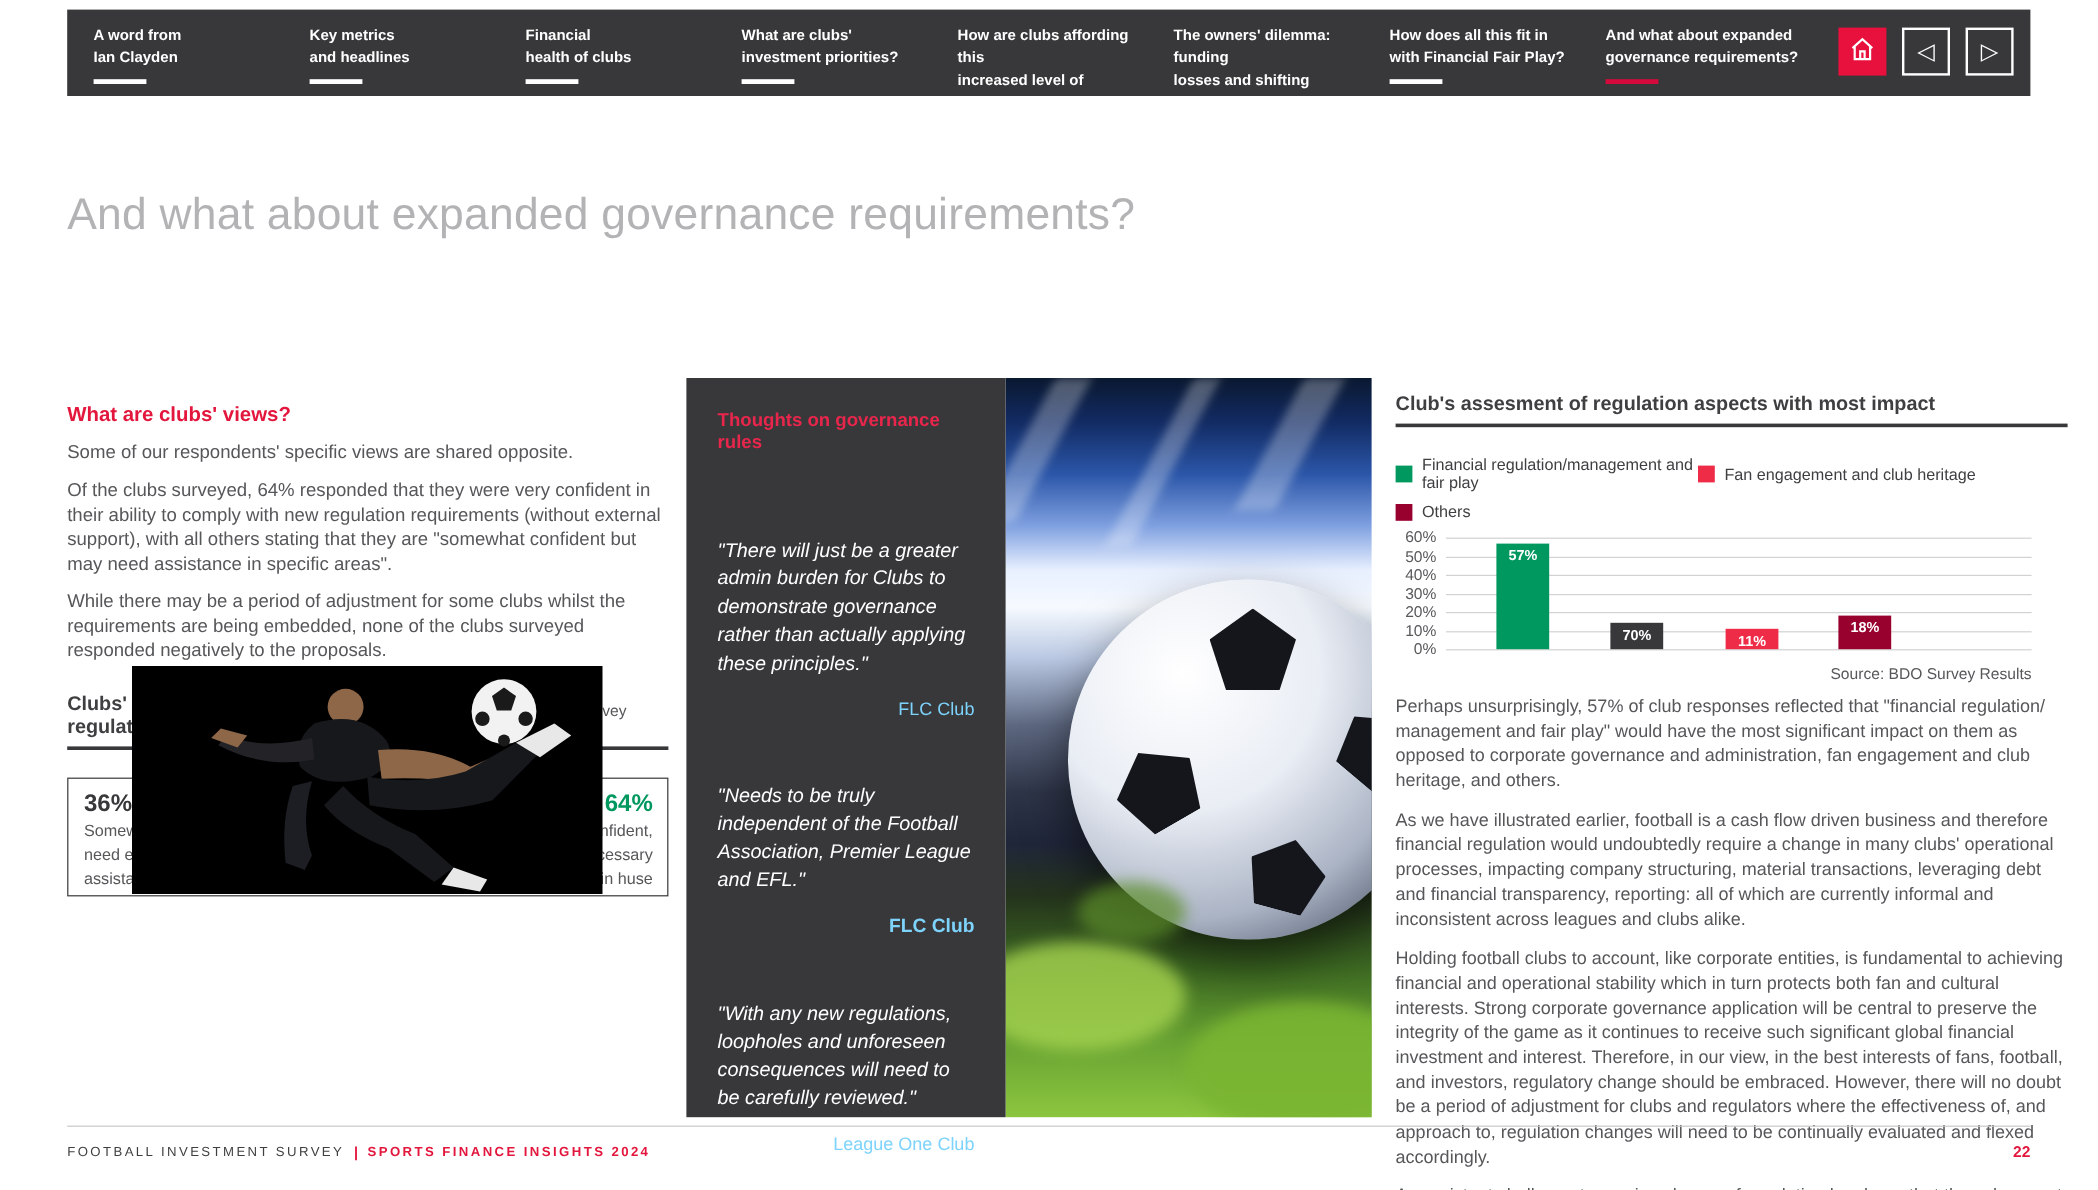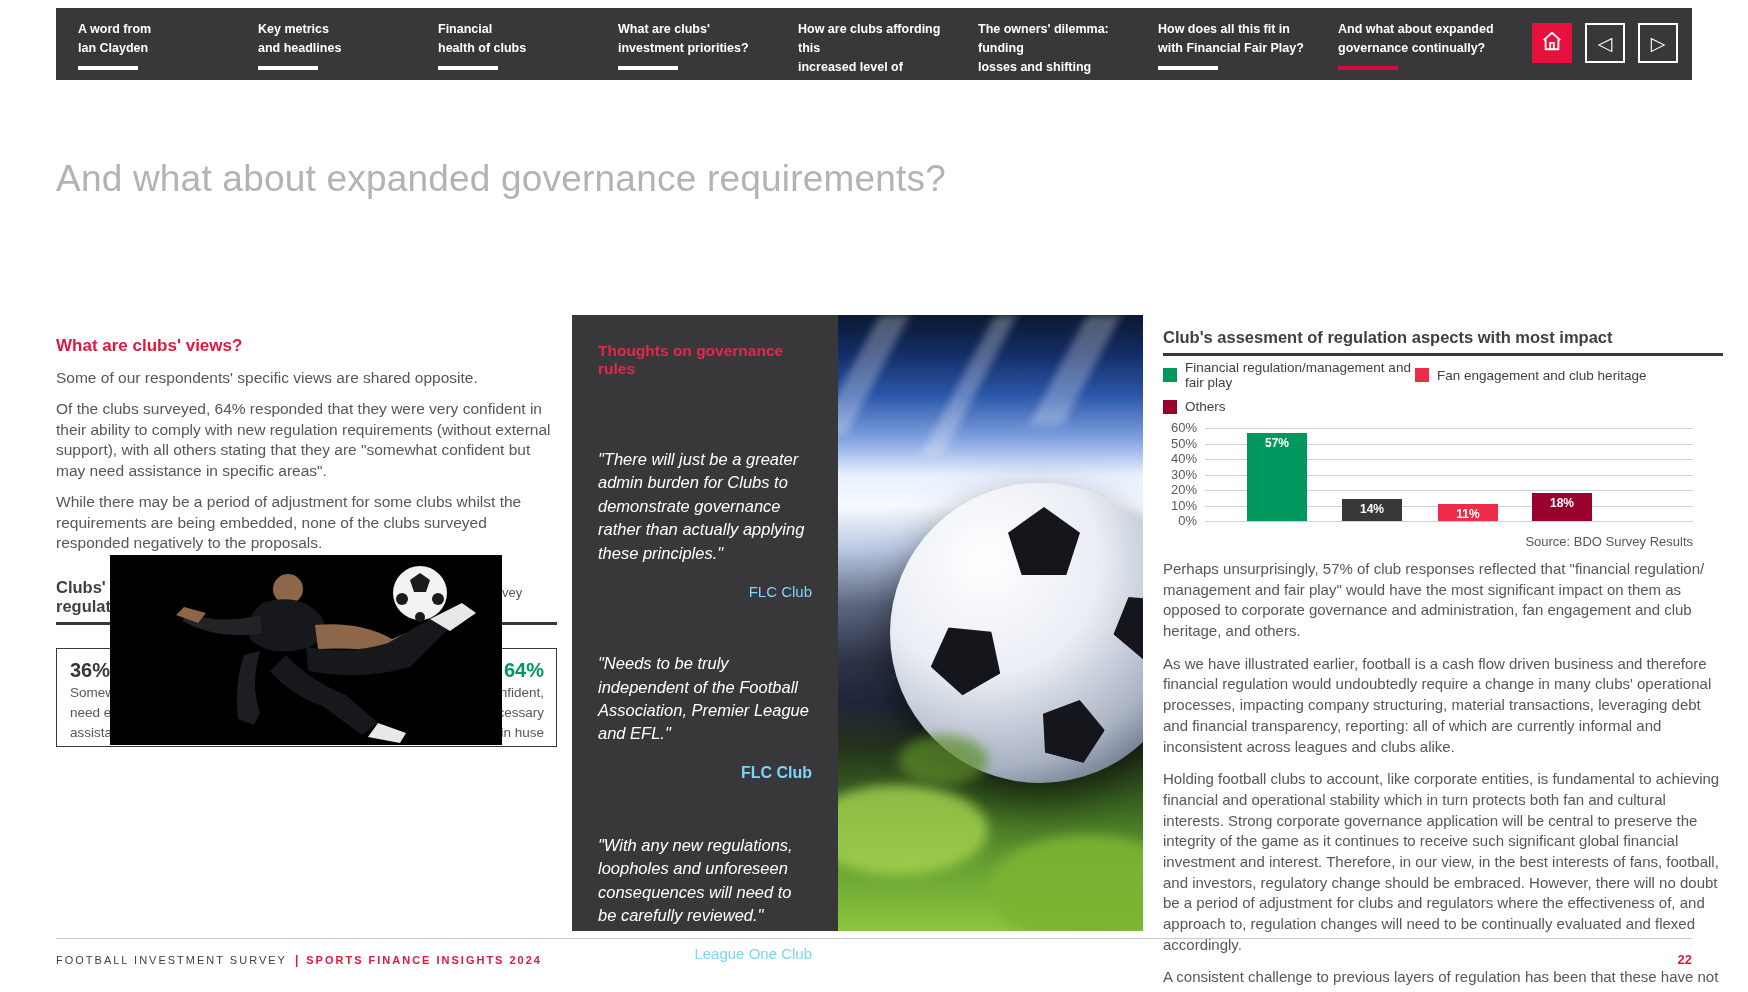--- a/index.html
+++ b/index.html
@@ -58,27 +58,27 @@
         #24331c 70%,#3d6a22 80%,#69a433 90%,#8cc63f 100%); }
   .streak { position:absolute; background:rgba(255,255,255,0.28); filter:blur(4px); transform:skewX(-28deg); }
   .photo-ball { position:absolute; left:52px; top:168px; width:300px; height:300px; border-radius:50%;
      background:radial-gradient(circle at 32% 26%, #ffffff 0%, #e9edf4 38%, #aab3c4 68%, #5a6375 88%, #343b4a 100%);
      box-shadow:0 18px 40px rgba(0,0,0,0.55); }
   .penta { position:absolute; background:#14161c; clip-path:polygon(50% 0%,100% 38%,81% 100%,19% 100%,0% 38%); }
   .splash { position:absolute; border-radius:50%; filter:blur(6px); }
 
   
   .right-col { position:absolute; left:1163px; top:328px; width:560px; }
-  .legend { display:grid; grid-template-columns:252px auto; row-gap:9px; column-gap:0; margin-top:4px; }
+  .legend { display:grid; grid-template-columns:252px auto; row-gap:9px; column-gap:0; margin-top:24px; }
   .legend-item { display:flex; align-items:center; font-size:13.5px; color:#3f3f41; }
   .legend-swatch { width:14px; height:14px; margin-right:8px; flex:none; }
   .impact-chart { position:relative; height:96px; margin-top:14px; }
   .gridline { position:absolute; left:42px; width:488px; height:1px; background:#d2d2d2; }
   .ytick { position:absolute; left:0; width:34px; text-align:right; font-size:13px; color:#58595b; }
-  .bar { position:absolute; width:60px; }
+  .bar { position:absolute; width:44px; }
   .bar-label { position:absolute; width:100%; text-align:center; top:3px; color:#ffffff; font-size:12px; font-weight:bold; }
   .chart-source { width:530px; text-align:right; font-size:13px; color:#565759; margin-top:10px; }
   .right-col .body-p { font-size:15px; line-height:1.38; margin-bottom:12px; color:#565759; }
   .right-paras { margin-top:10px; }
 
   
   .footer-rule { position:absolute; left:56px; width:1636px; top:938px; height:1px; background:#c9c9c9; }
   .footer { position:absolute; left:56px; top:952px; width:1636px; display:flex; align-items:center; }
   .f-left { font-size:11px; letter-spacing:2px; font-weight:normal; color:#3f3f41; }
   .f-div { color:#e3173d; margin:0 8px; font-weight:bold; font-size:12px; }
@@ -122,21 +122,21 @@
 losses and shifting strategies</div>
           <div class="bar"></div>
         </div>
         <div class="nav-tab">
           <div class="lbl">How does all this fit in
 with Financial Fair Play?</div>
           <div class="bar"></div>
         </div>
         <div class="nav-tab active">
           <div class="lbl">And what about expanded
-governance continually?</div>
+governance requirements?</div>
           <div class="bar"></div>
         </div>
       </div>
     <div class="nav-icons">
       <div class="icon-btn icon-home">
         <span>
           <svg width="22" height="22" viewBox="0 0 24 24" fill="none" stroke="#ffffff" stroke-width="2">
             <path d="M3 11 L12 3 L21 11"></path>
               <path d="M5 10 V21 H19 V10"></path>
               <path d="M10 21 V14 H14 V21"></path>
@@ -265,21 +265,21 @@
         <div class="gridline" style="top: 62px; left: 42px; width: 488px;"></div>
         <div class="ytick" style="top: 54px;">20%</div>
         <div class="gridline" style="top: 77.5px; left: 42px; width: 488px;"></div>
         <div class="ytick" style="top: 69.5px;">10%</div>
         <div class="gridline" style="top: 93px; left: 42px; width: 488px;"></div>
         <div class="ytick" style="top: 85px;">0%</div>
         <div class="bar" style="left: 84px; top: 4.65px; height: 88.35px; background: rgb(0, 152, 95);">
           <div class="bar-label">57%</div>
         </div>
         <div class="bar" style="left: 179px; top: 71.3px; height: 21.7px; background: rgb(56, 56, 58);">
-          <div class="bar-label">14%</div>
+          <div class="bar-label">70%</div>
         </div>
         <div class="bar" style="left: 275px; top: 75.95px; height: 17.05px; background: rgb(238, 44, 72);">
           <div class="bar-label">11%</div>
         </div>
         <div class="bar" style="left: 369px; top: 65.1px; height: 27.9px; background: rgb(152, 0, 46);">
           <div class="bar-label">18%</div>
         </div>
       </div>
     <div class="chart-source">Source: BDO Survey Results</div>
     <div class="right-paras" id="right-paras">

